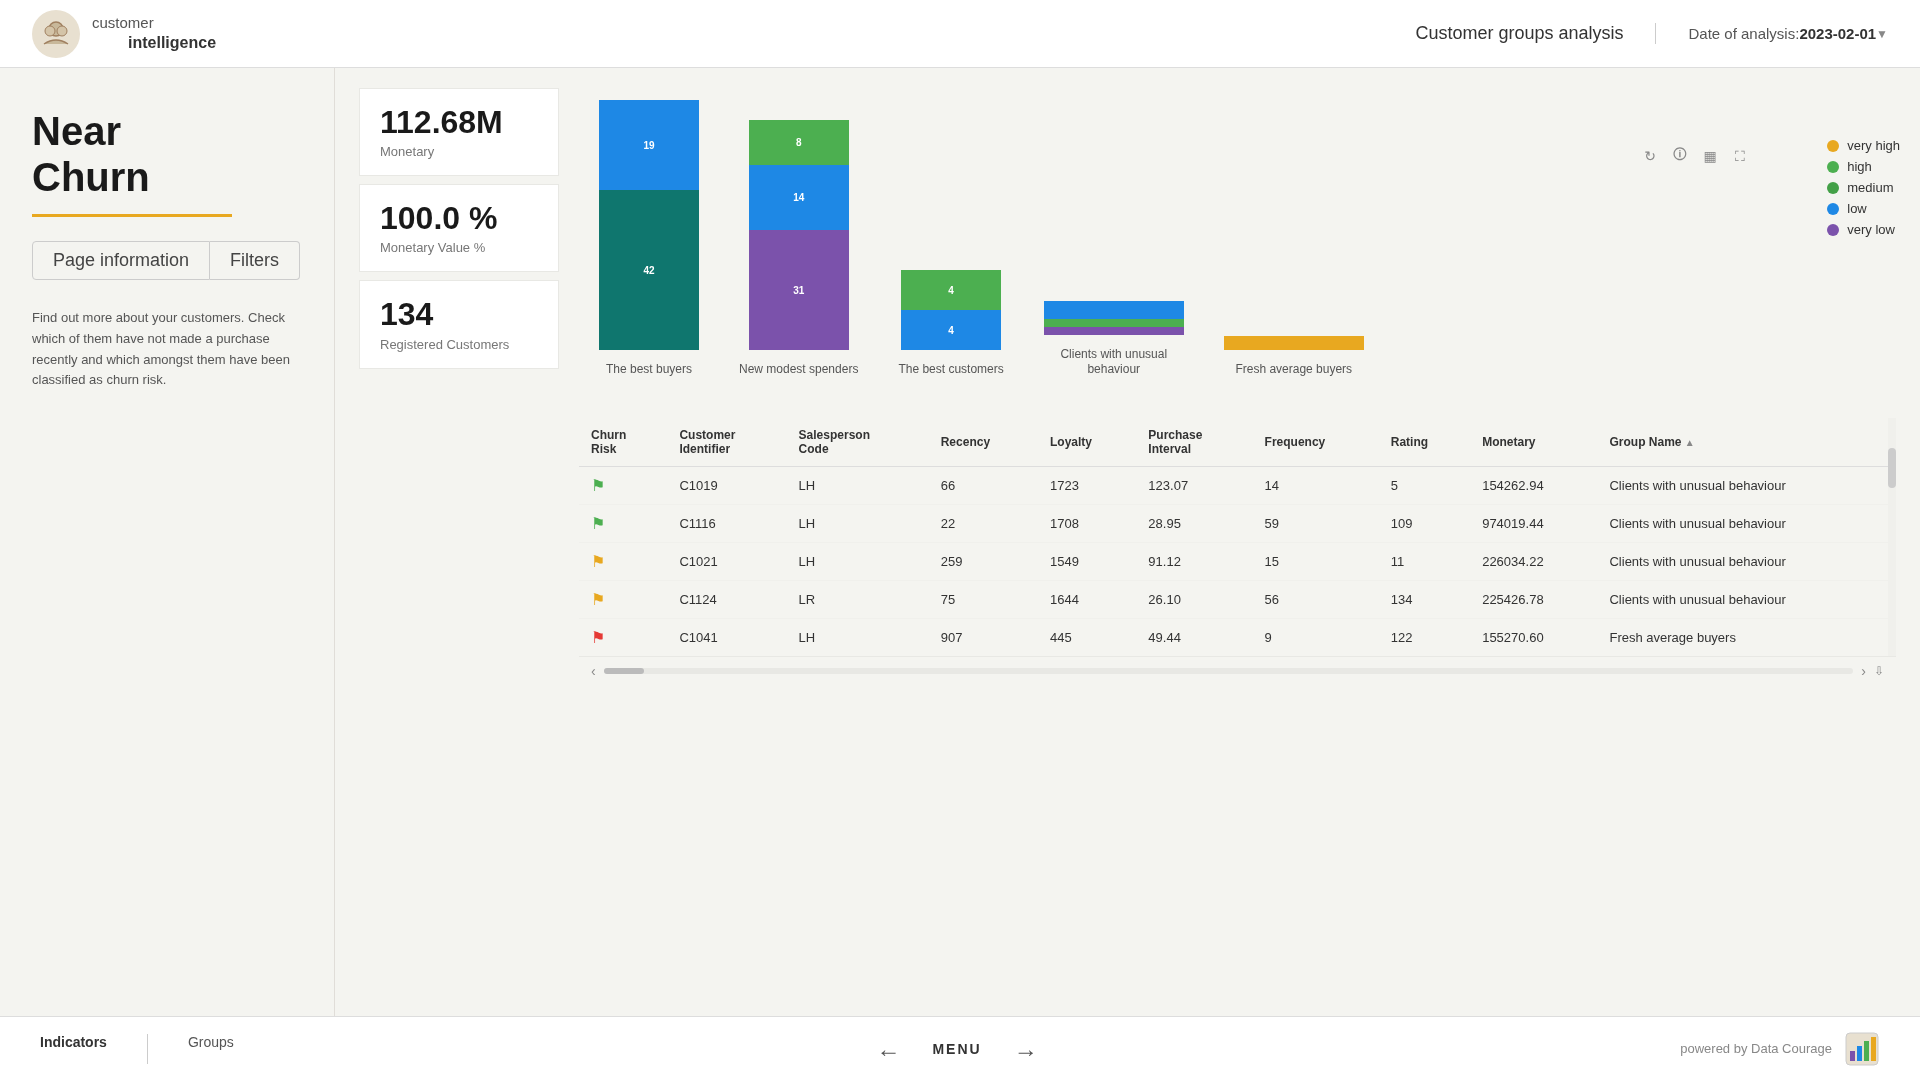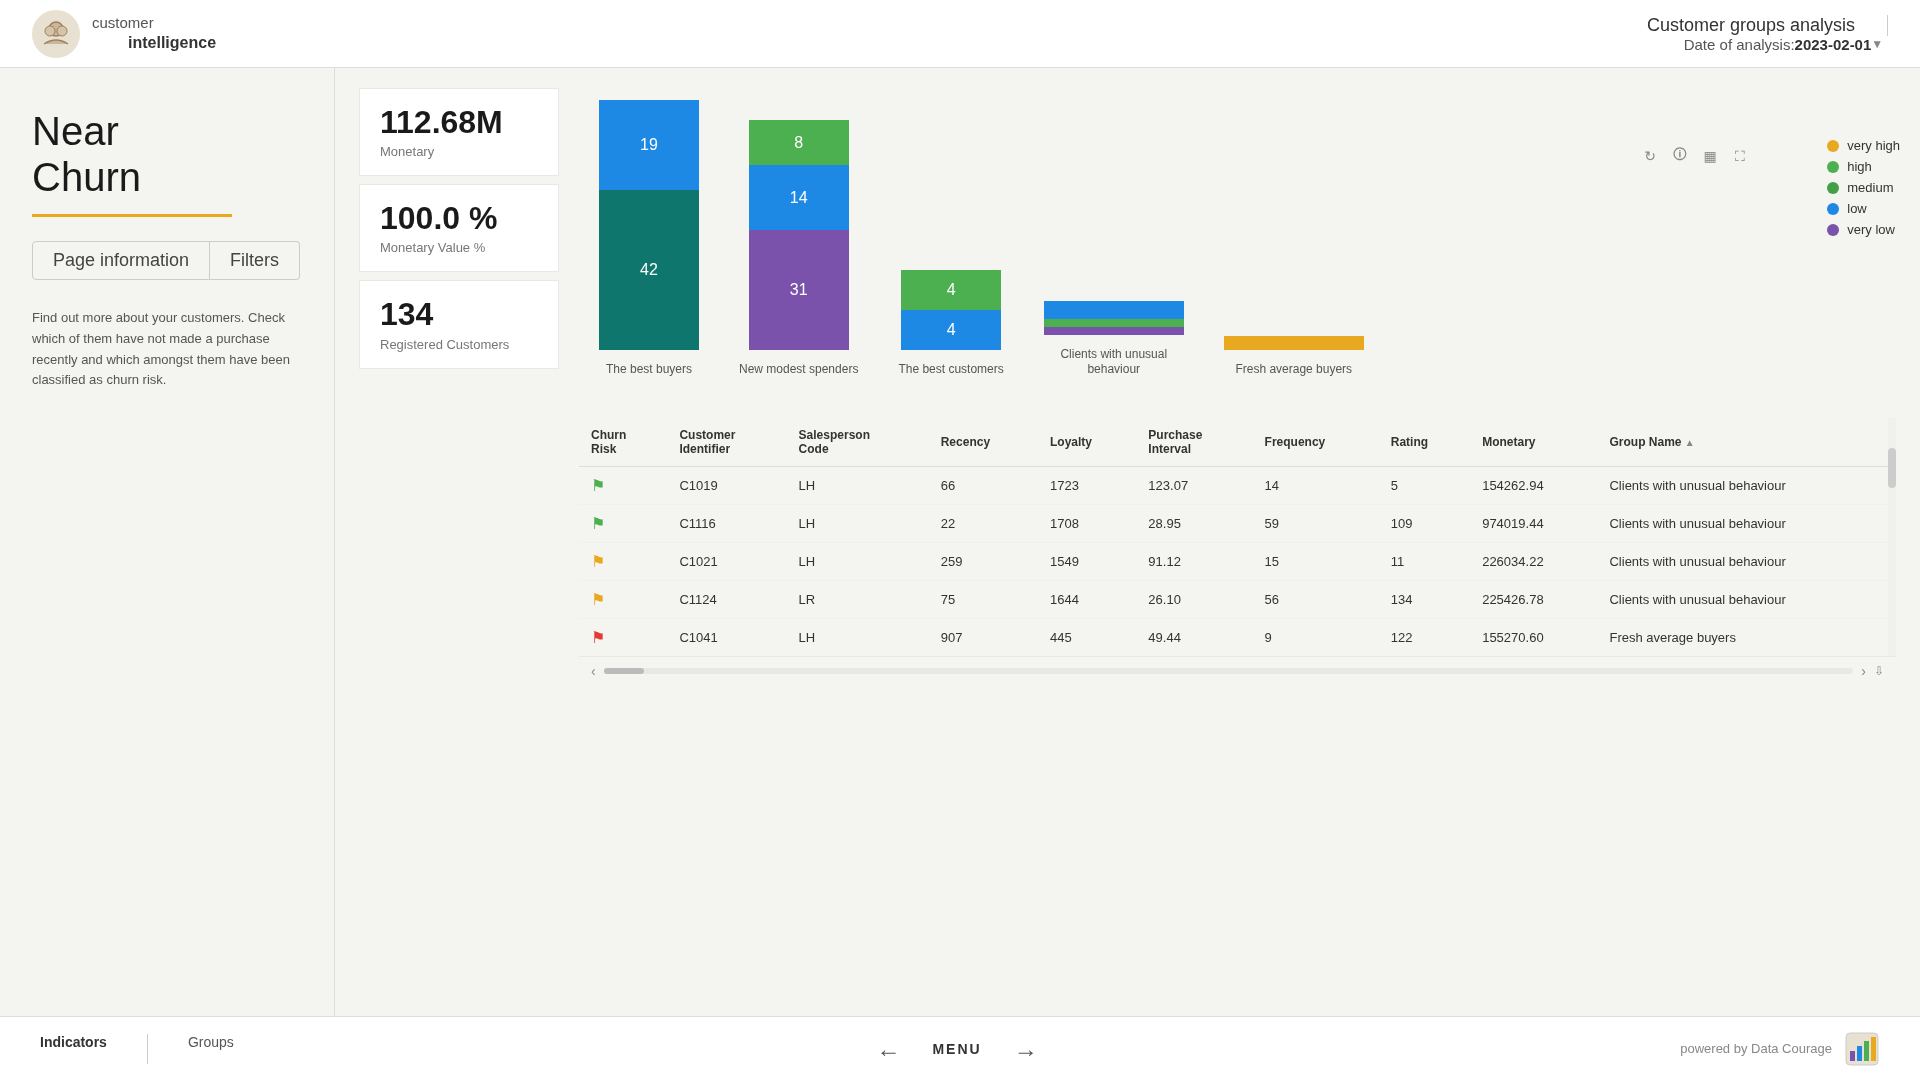--- a/index.html
+++ b/index.html
@@ -46,21 +46,20 @@
     .logo-text strong {
       display: block;
       color: #333;
       font-size: 16px;
       margin-left: 36px;
     }
     .header-center {
       display: flex;
       align-items: center;
       gap: 0;
-      flex-direction: column;
     }
     .header-title {
       font-size: 18px;
       font-weight: 500;
       color: #333;
       padding-right: 32px;
       border-right: 1px solid #ccc;
     }
     .header-date {
       display: flex;
@@ -89,21 +88,21 @@
     
     .sidebar {
       width: 335px;
       background: #f4f4f0;
       padding: 40px 32px 20px;
       flex-shrink: 0;
       border-right: 1px solid #e0ddd8;
     }
     .page-title {
       font-size: 40px;
-      font-weight: 400;
+      font-weight: 700;
       color: #1a1a1a;
       line-height: 1.15;
       margin-bottom: 14px;
     }
     .title-underline {
       width: 200px;
       height: 3px;
       background: #e8a820;
       margin-bottom: 24px;
     }
@@ -224,22 +223,22 @@
       display: flex;
       flex-direction: column-reverse;
       align-items: center;
       width: 100px;
     }
     .bar-segment {
       width: 100%;
       display: flex;
       align-items: center;
       justify-content: center;
-      font-size: 16px;
-      font-weight: 400;
+      font-size: 10px;
+      font-weight: 700;
       color: #fff;
       position: relative;
     }
     .bar-label {
       font-size: 12px;
       color: #555;
       text-align: center;
       max-width: 120px;
       line-height: 1.3;
       margin-top: 6px;

